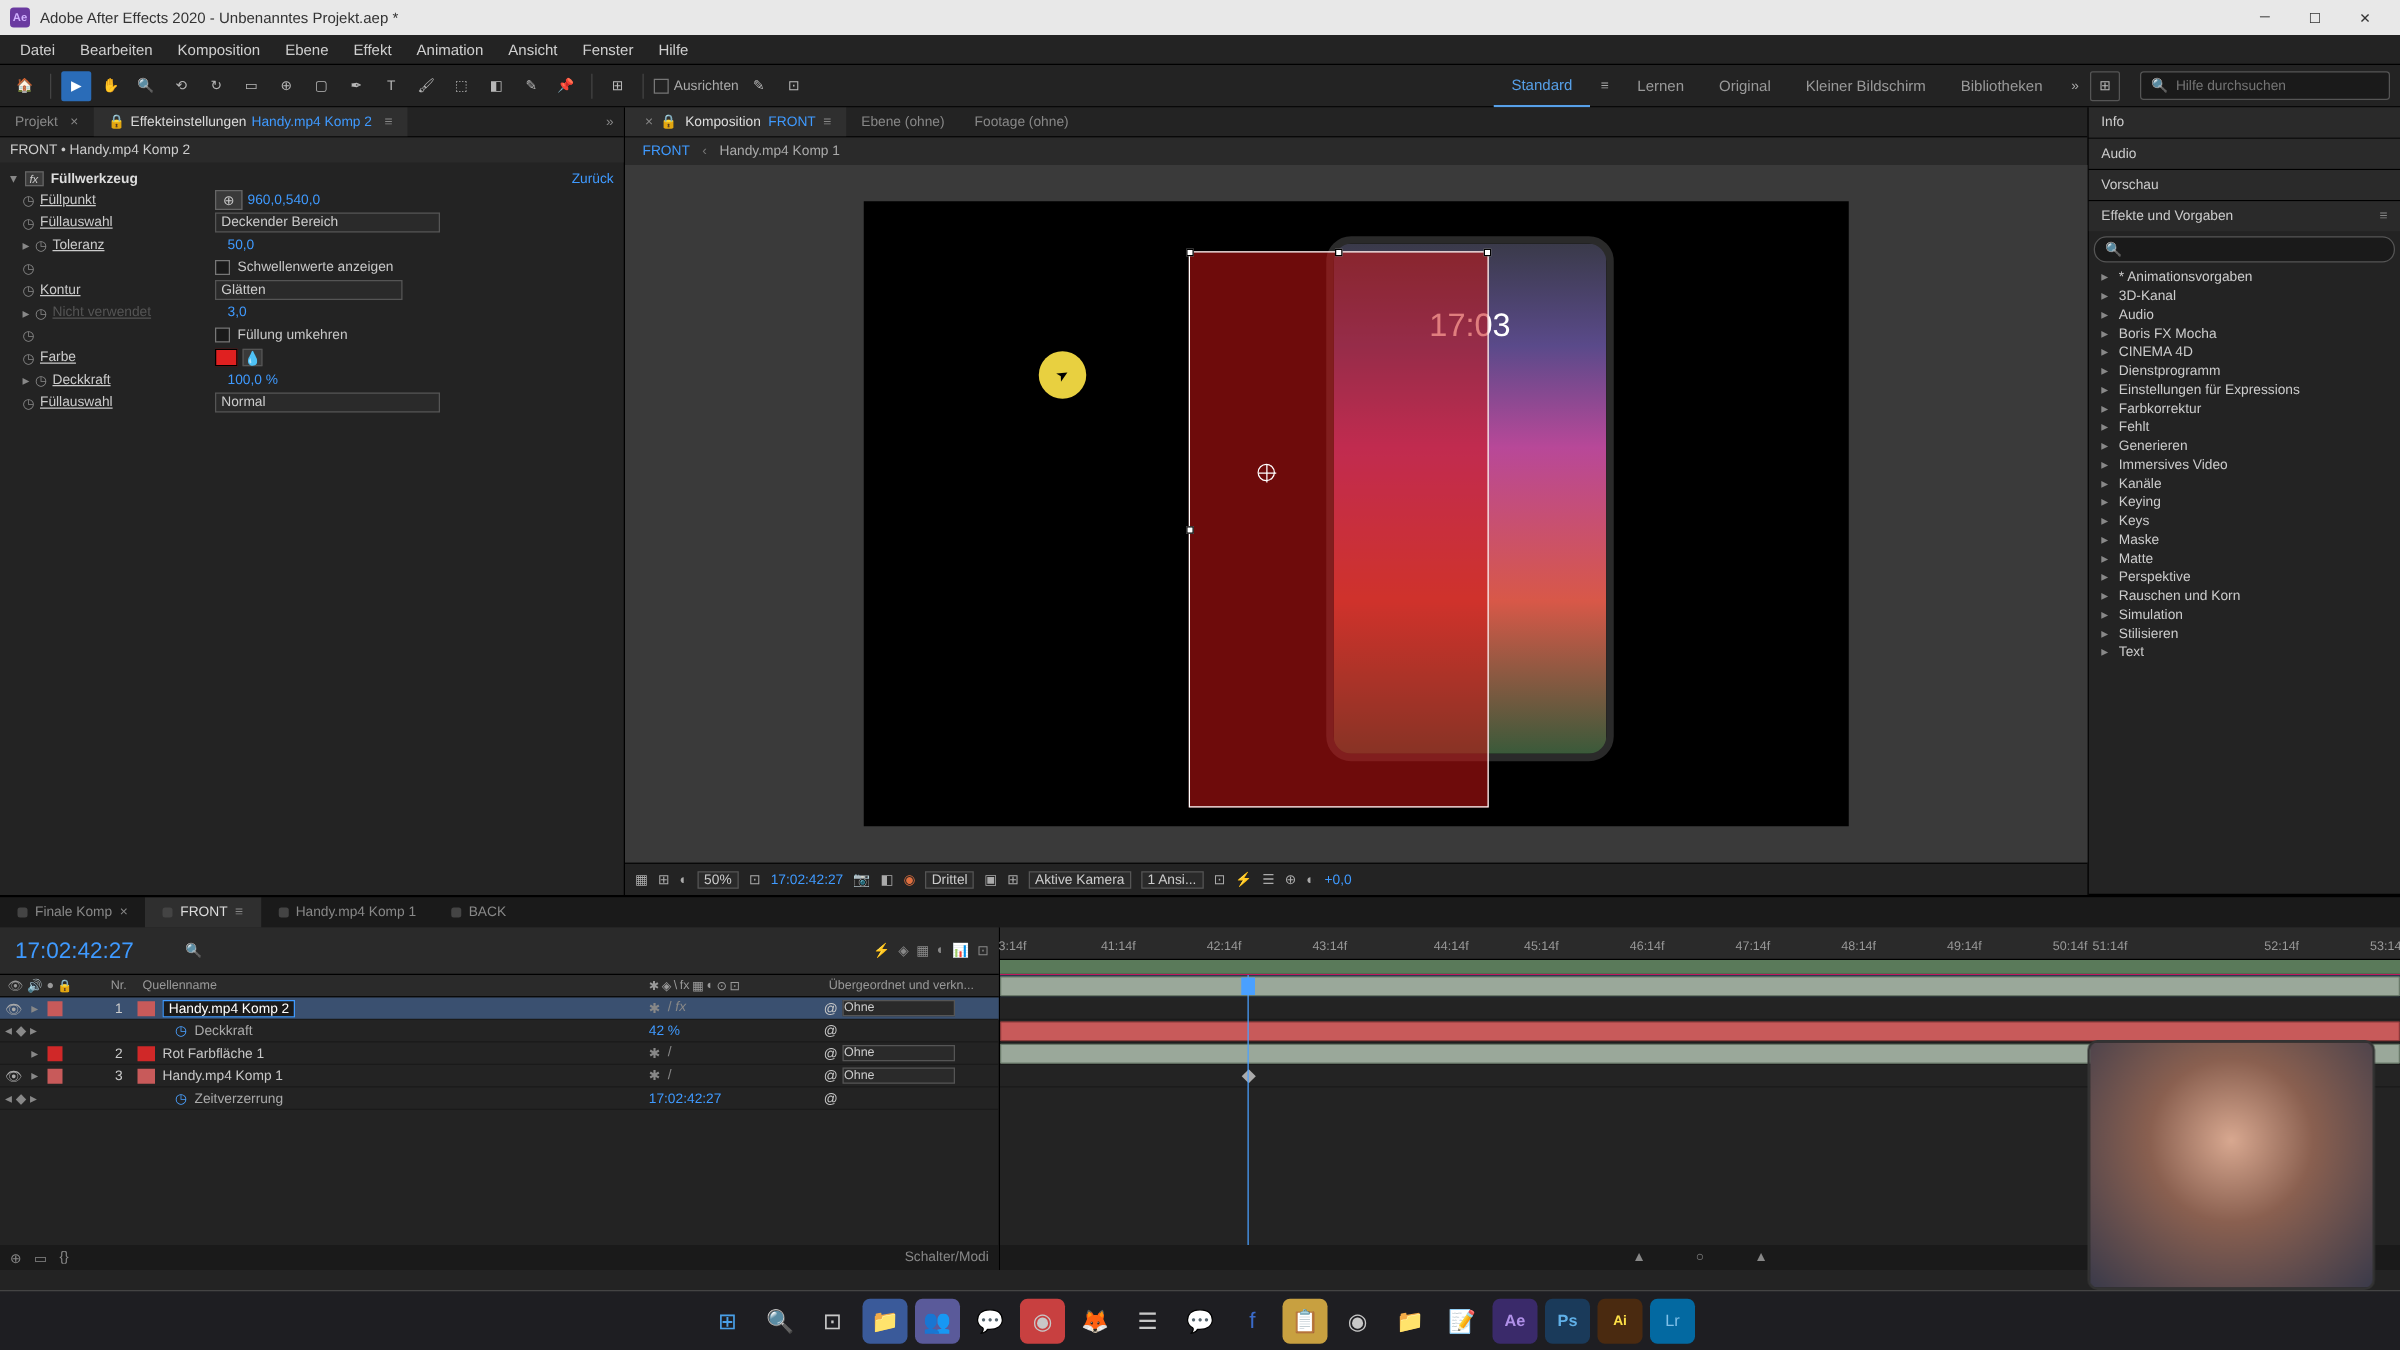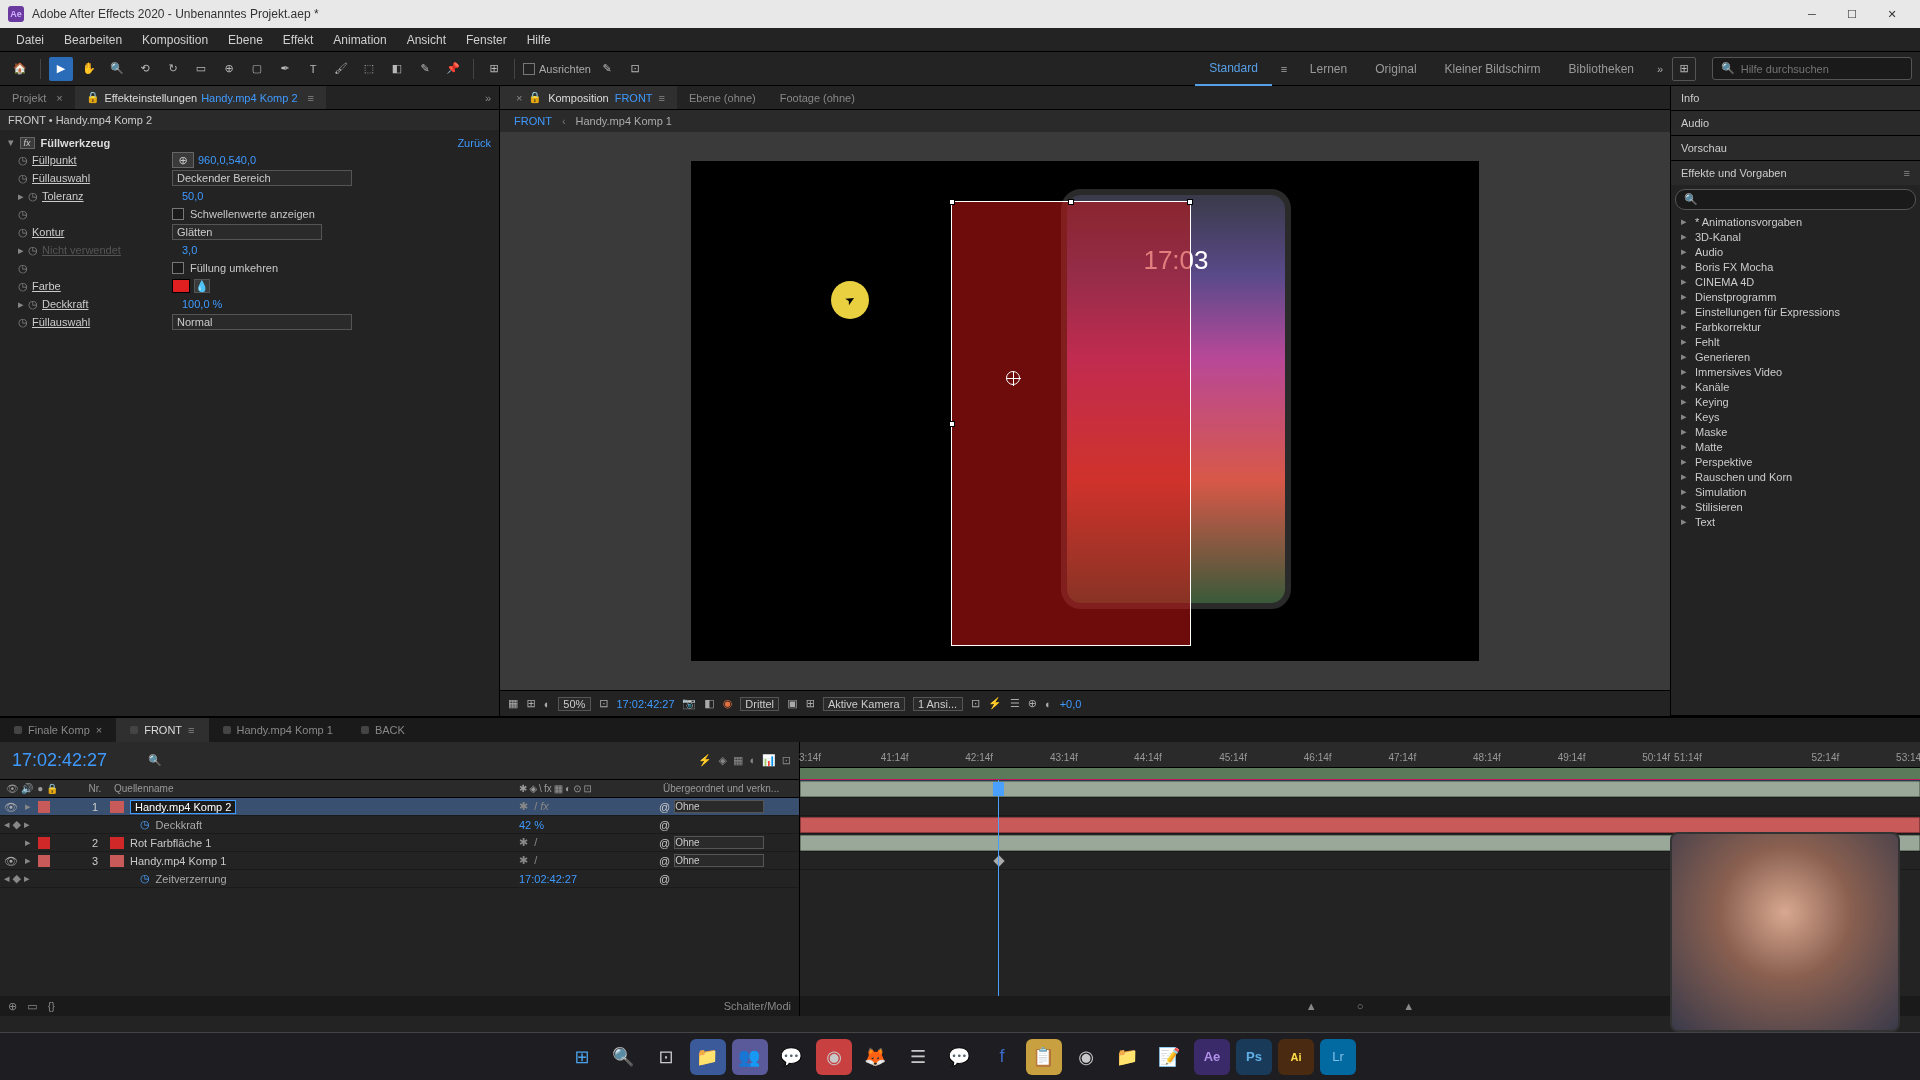--- a/index.html
+++ b/index.html
@@ -636,21 +636,21 @@
     </div>
     <div class="tl-right">
       <div class="tl-ruler" id="tl-ruler">
         <div class="nav-strip">
             <div class="view-range"></div>
           </div>
       <div class="tick" style="left: 10px;">3:14f</div>
           <div class="tick" style="left: 94.6154px;">41:14f</div>
           <div class="tick" style="left: 179.231px;">42:14f</div>
           <div class="tick" style="left: 263.846px;">43:14f</div>
-          <div class="tick" style="left: 348px;">44:14f</div>
+          <div class="tick" style="left: 361px;">44:14f</div>
           <div class="tick" style="left: 433.077px;">45:14f</div>
           <div class="tick" style="left: 517.692px;">46:14f</div>
           <div class="tick" style="left: 602.308px;">47:14f</div>
           <div class="tick" style="left: 686.923px;">48:14f</div>
           <div class="tick" style="left: 771.538px;">49:14f</div>
           <div class="tick" style="left: 856.154px;">50:14f</div>
           <div class="tick" style="left: 888px;">51:14f</div>
           <div class="tick" style="left: 1025.38px;">52:14f</div>
           <div class="tick" style="left: 1110px;">53:14f</div>
         </div>

